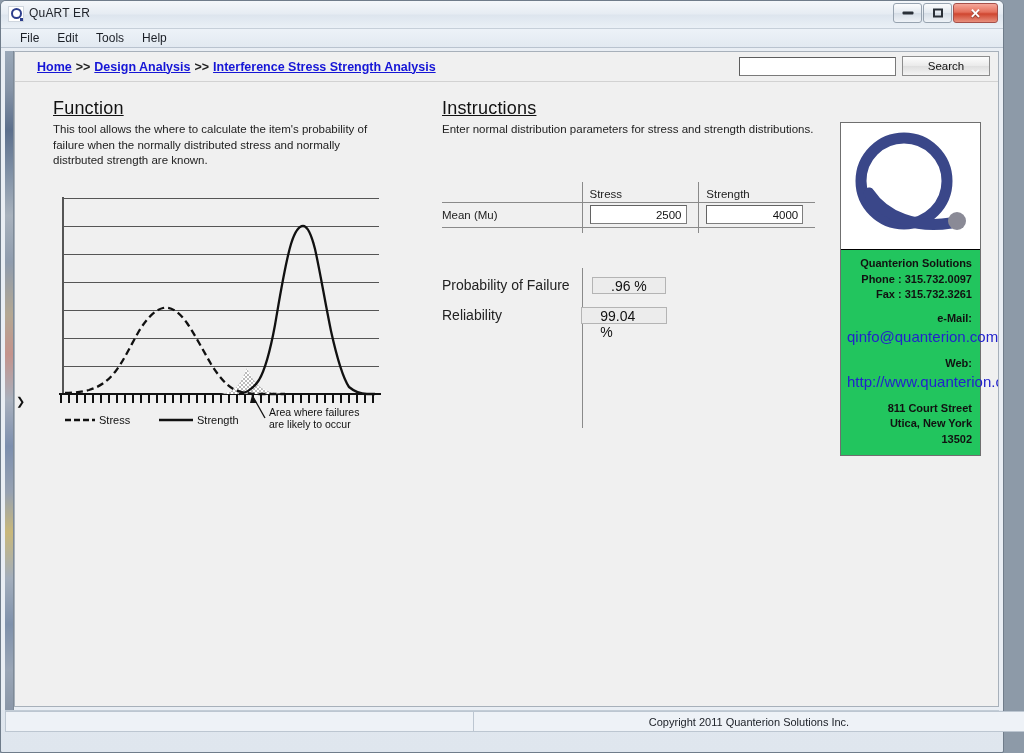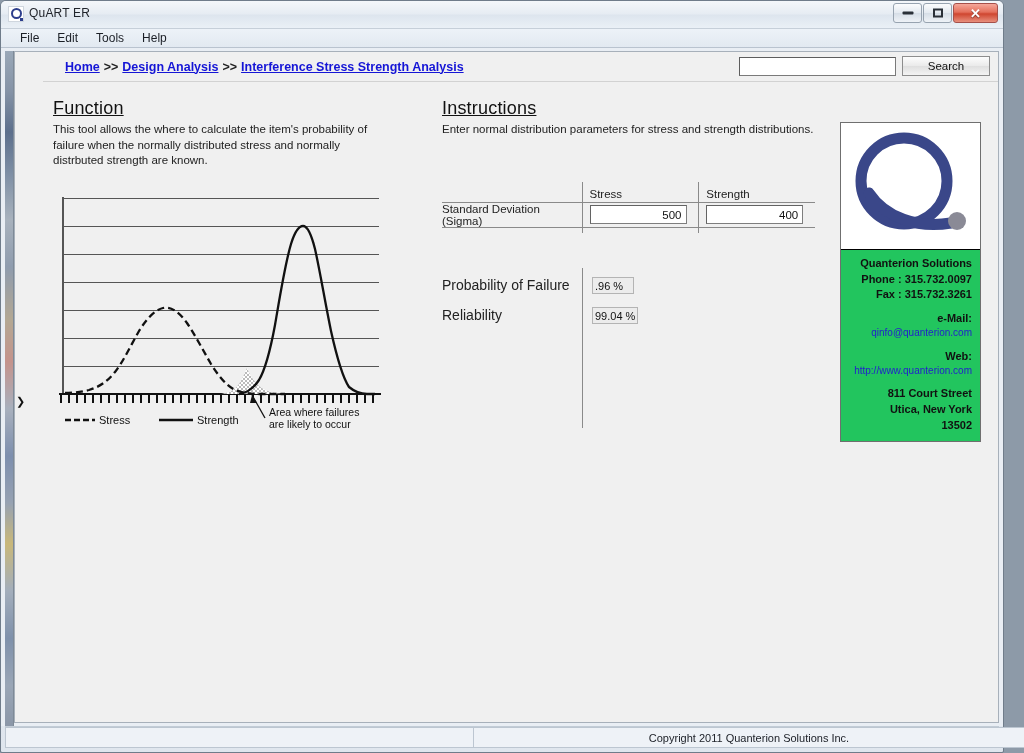--- a/index.html
+++ b/index.html
@@ -135,21 +135,20 @@
     z-index: 5;
   }
 
   
   #nav-row {
     flex: 0 0 30px;
     position: relative;
     display: flex; align-items: center;
     padding-left: 22px;
     border-bottom: 1px solid #d2d2d2;
-    margin-left: 28px;
   }
   #breadcrumb { font-size: 12.5px; }
   #breadcrumb a {
     color: #1515d6; text-decoration: underline;
     font-weight: bold; cursor: pointer;
   }
   #breadcrumb .sep {
     color: #222; font-weight: bold; margin: 0 4px;
     text-decoration: none;
   }
@@ -270,23 +269,23 @@
     height: 30px;
   }
   .result-label {
     width: 150px;
     font-size: 14px; color: #222;
   }
   .result-value {
     min-width: 42px; height: 17px;
     border: 1px solid #b4b4b4;
     background: #ececec;
-    font-size: 11px;
+    font-size: 14px;
     color: #111;
-    padding: 0 2px;
+    padding: 0 18px;
     line-height: 16px;
     display: inline-block;
   }
   #results-divider {
     position: absolute;
     left: 567px; top: 186px;
     width: 1px; height: 160px;
     background: #8a8a8a;
   }
 
@@ -312,35 +311,35 @@
     font-size: 11px;
     font-weight: bold;
     color: #111;
     line-height: 1.42;
   }
   #contact-box .mail-link, #contact-box .web-link {
     color: #2222cc;
     font-weight: normal;
     text-decoration: none;
     cursor: pointer;
-    font-size: 10px;
+    font-size: 15px;
     display: block;
   }
   #contact-box .spacer { height: 8px; }
   #contact-box .blk { display: block; }
 
   
   #status-bar {
     flex: 0 0 22px;
     height: 22px;
     display: flex;
     align-items: stretch;
     background: #e9eef4;
     border-top: 1px solid #c2ccd6;
-    margin: 0 4px 4px 4px;
+    margin: 0 4px 20px 4px;
     font-size: 11px;
     color: #20242b;
   }
   .sb-cell {
     border: 1px solid #bcc6d1;
     border-left: none;
     display: flex; align-items: center;
     padding: 0 6px;
     background: #eef2f7;
   }
@@ -512,26 +511,26 @@
         </div>
 
         <table id="param-table">
           <tbody>
               <tr class="hdr-row">
             <th class="lbl-col"></th>
             <th class="col-stress vcell">Stress</th>
             <th class="col-strength vcell">Strength</th>
           </tr>
           <tr class="data-row">
-            <td class="lbl-col">Standard Deviation (Sigma)</td>
+            <td class="lbl-col">Mean (Mu)</td>
             <td class="vcell">
-              <input class="num-input" type="text" value="500" style="">
+              <input class="num-input" type="text" value="2500" style="">
             </td>
             <td class="vcell">
-              <input class="num-input" type="text" value="400" style="">
+              <input class="num-input" type="text" value="4000" style="">
             </td>
           </tr>
           <tr class="foot-row">
             <td></td>
             <td class="vcell"></td>
             <td class="vcell"></td>
           </tr>
         </tbody>
           </table>
 

